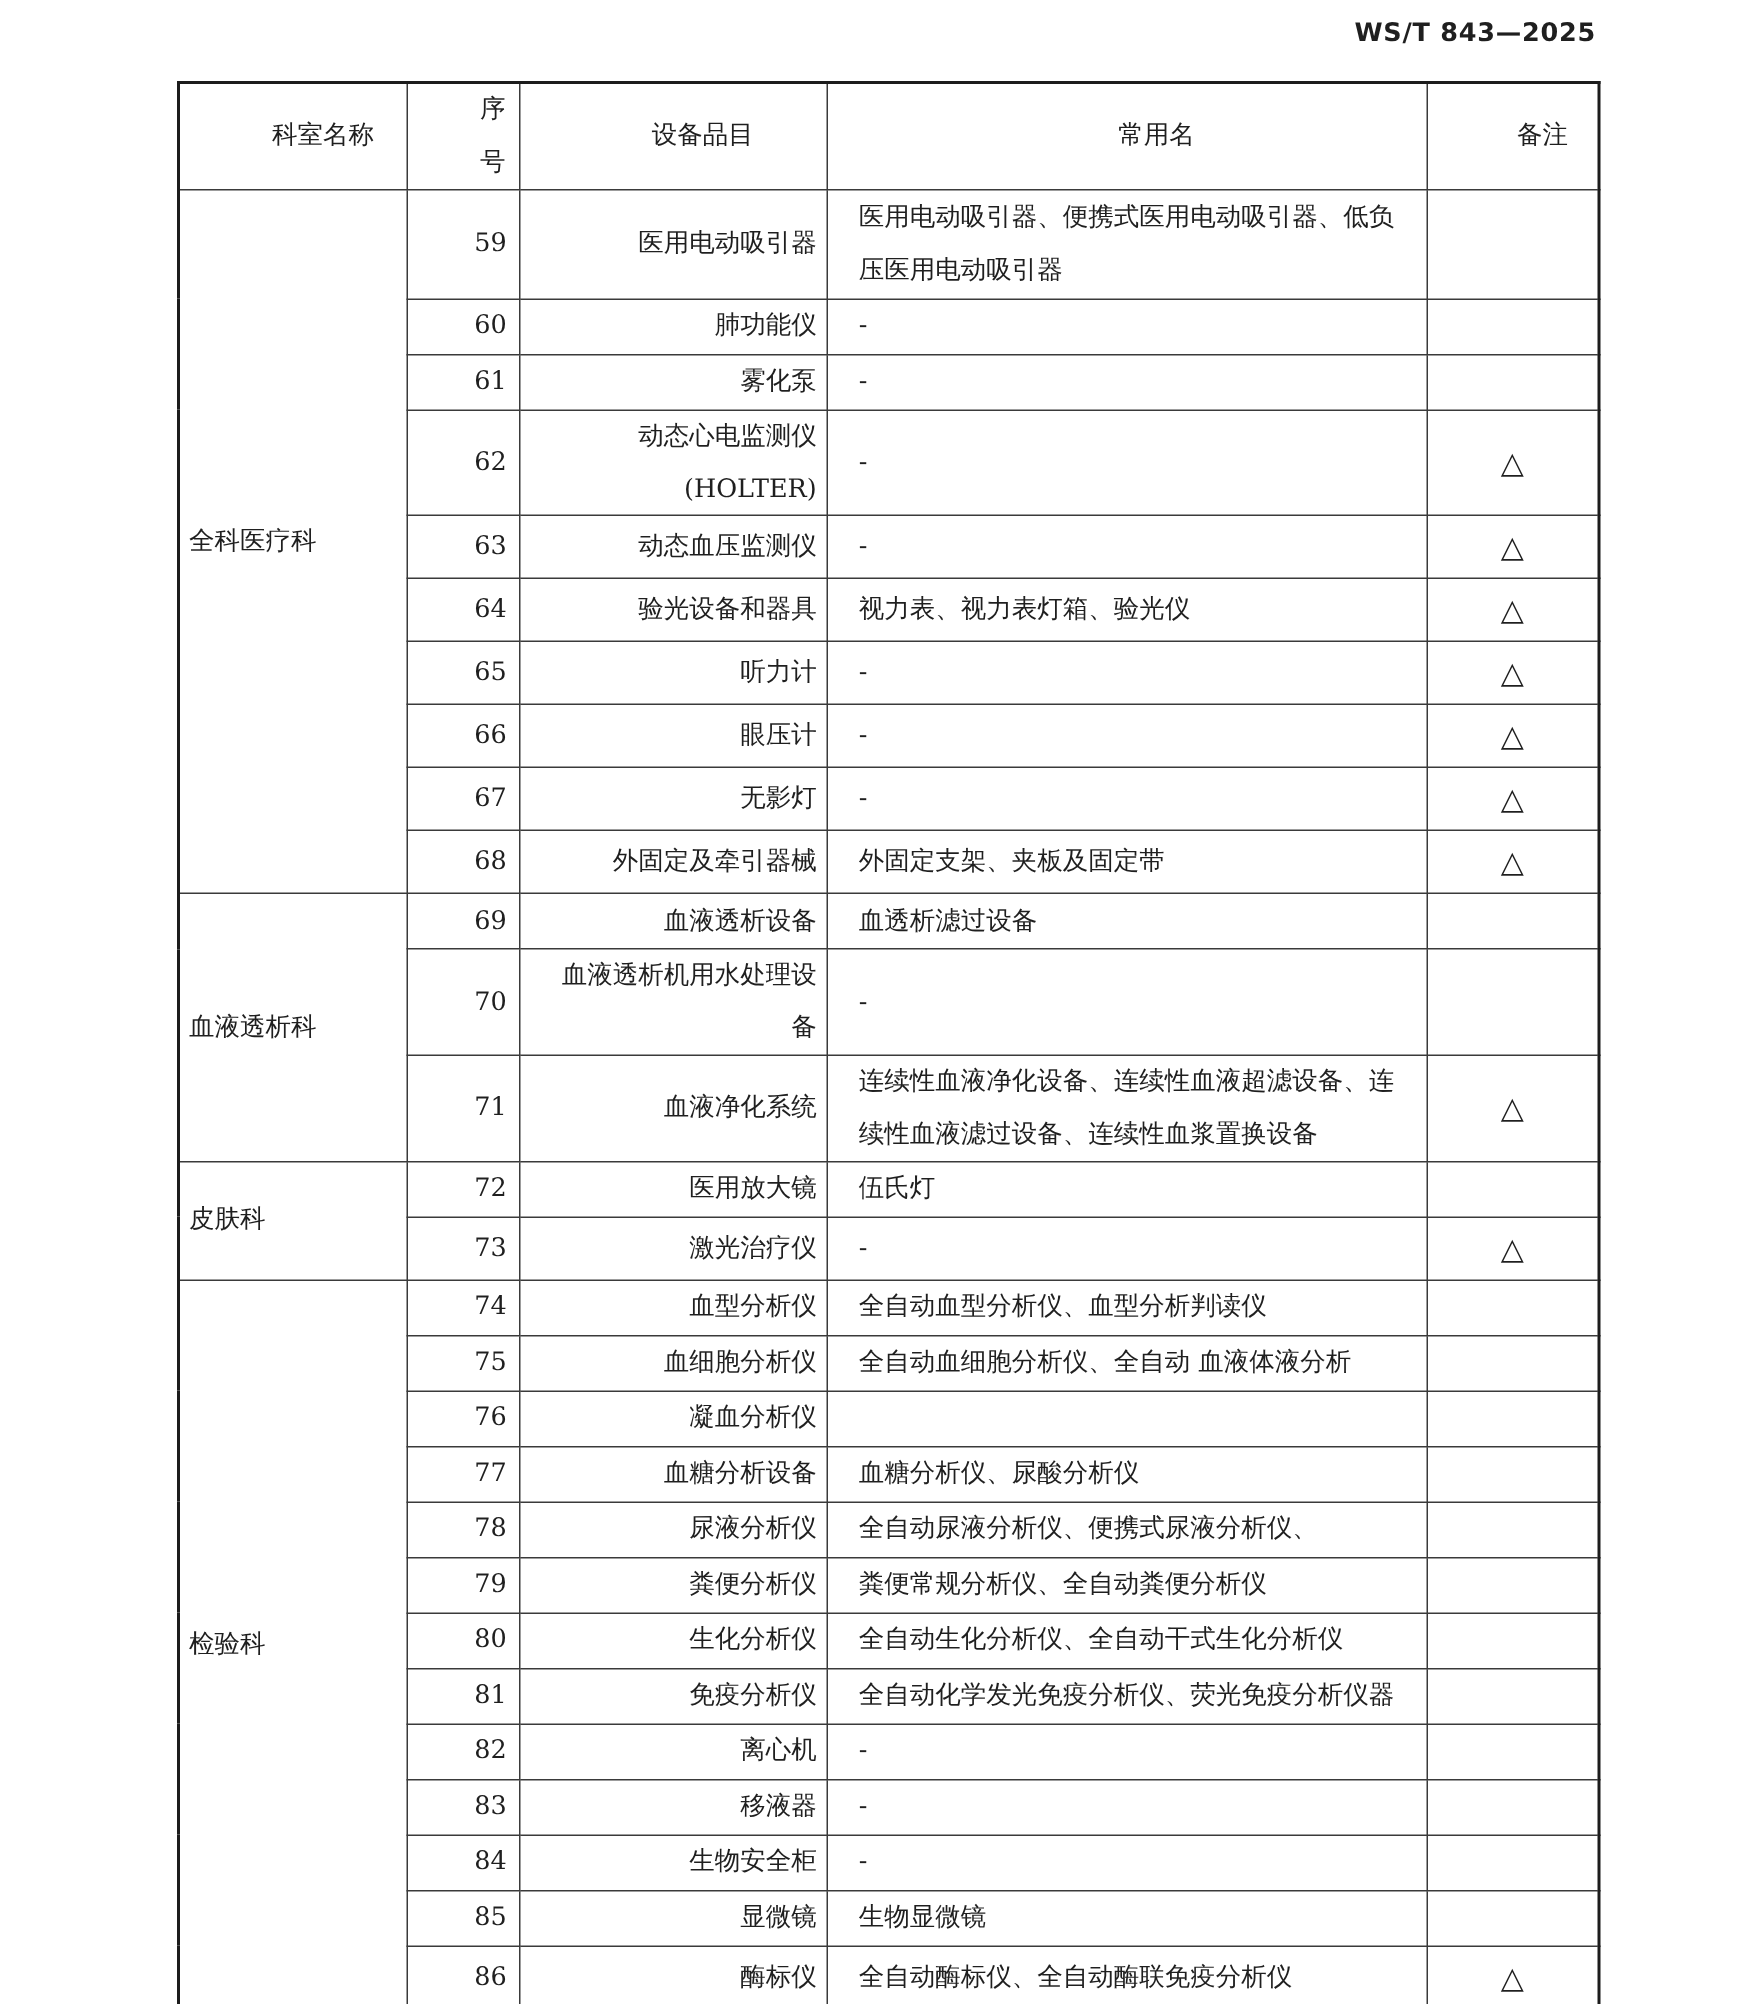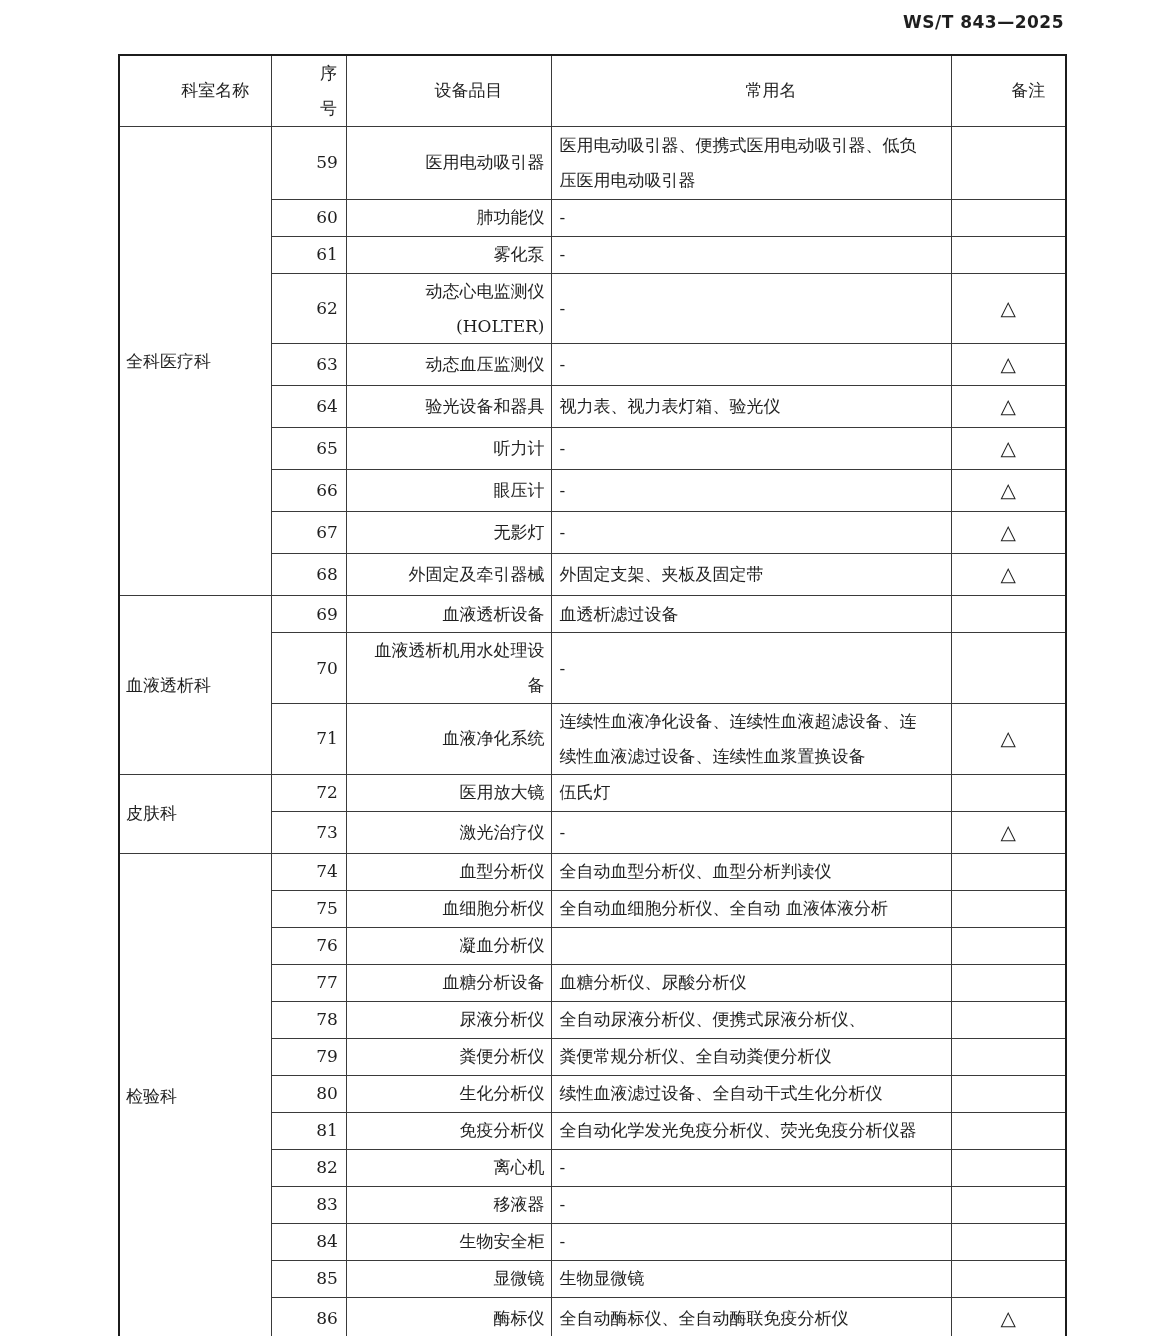--- a/index.html
+++ b/index.html
@@ -56,21 +56,21 @@
   tbody tr { height: 37px; }
   tr.rh-73 { height: 73px; }
   tr.rh-60 { height: 60px; }
   tr.rh-70 { height: 70px; }
   tr.rh-64 { height: 64px; }
   tr.rh-43 { height: 43px; }
   th { text-align: center; padding-left: 46px; }
   td.c-dept   { }
   td.c-no     { text-align: center; padding-left: 43px; }
   td.c-item   { text-align: right; padding-left: 12px; white-space: pre-line; }
-  td.c-common { text-align: left; padding-left: 8px; white-space: pre-line; }
+  td.c-common { text-align: left; padding-left: 21px; white-space: pre-line; }
   td.c-remark { text-align: center; font-size: 20px; }
 </style>
 </head>
 <body>
 
 <div class="page">
 
   <div class="doc-number">WS/T 843—2025</div>
 
 
@@ -226,21 +226,21 @@
       </tr>
       <tr>
         <td class="c-no">79</td>
         <td class="c-item">粪便分析仪</td>
         <td class="c-common">粪便常规分析仪、全自动粪便分析仪</td>
         <td class="c-remark"></td>
       </tr>
       <tr>
         <td class="c-no">80</td>
         <td class="c-item">生化分析仪</td>
-        <td class="c-common">续性血液滤过设备、全自动干式生化分析仪</td>
+        <td class="c-common">全自动生化分析仪、全自动干式生化分析仪</td>
         <td class="c-remark"></td>
       </tr>
       <tr>
         <td class="c-no">81</td>
         <td class="c-item">免疫分析仪</td>
         <td class="c-common">全自动化学发光免疫分析仪、荧光免疫分析仪器</td>
         <td class="c-remark"></td>
       </tr>
       <tr>
         <td class="c-no">82</td>

